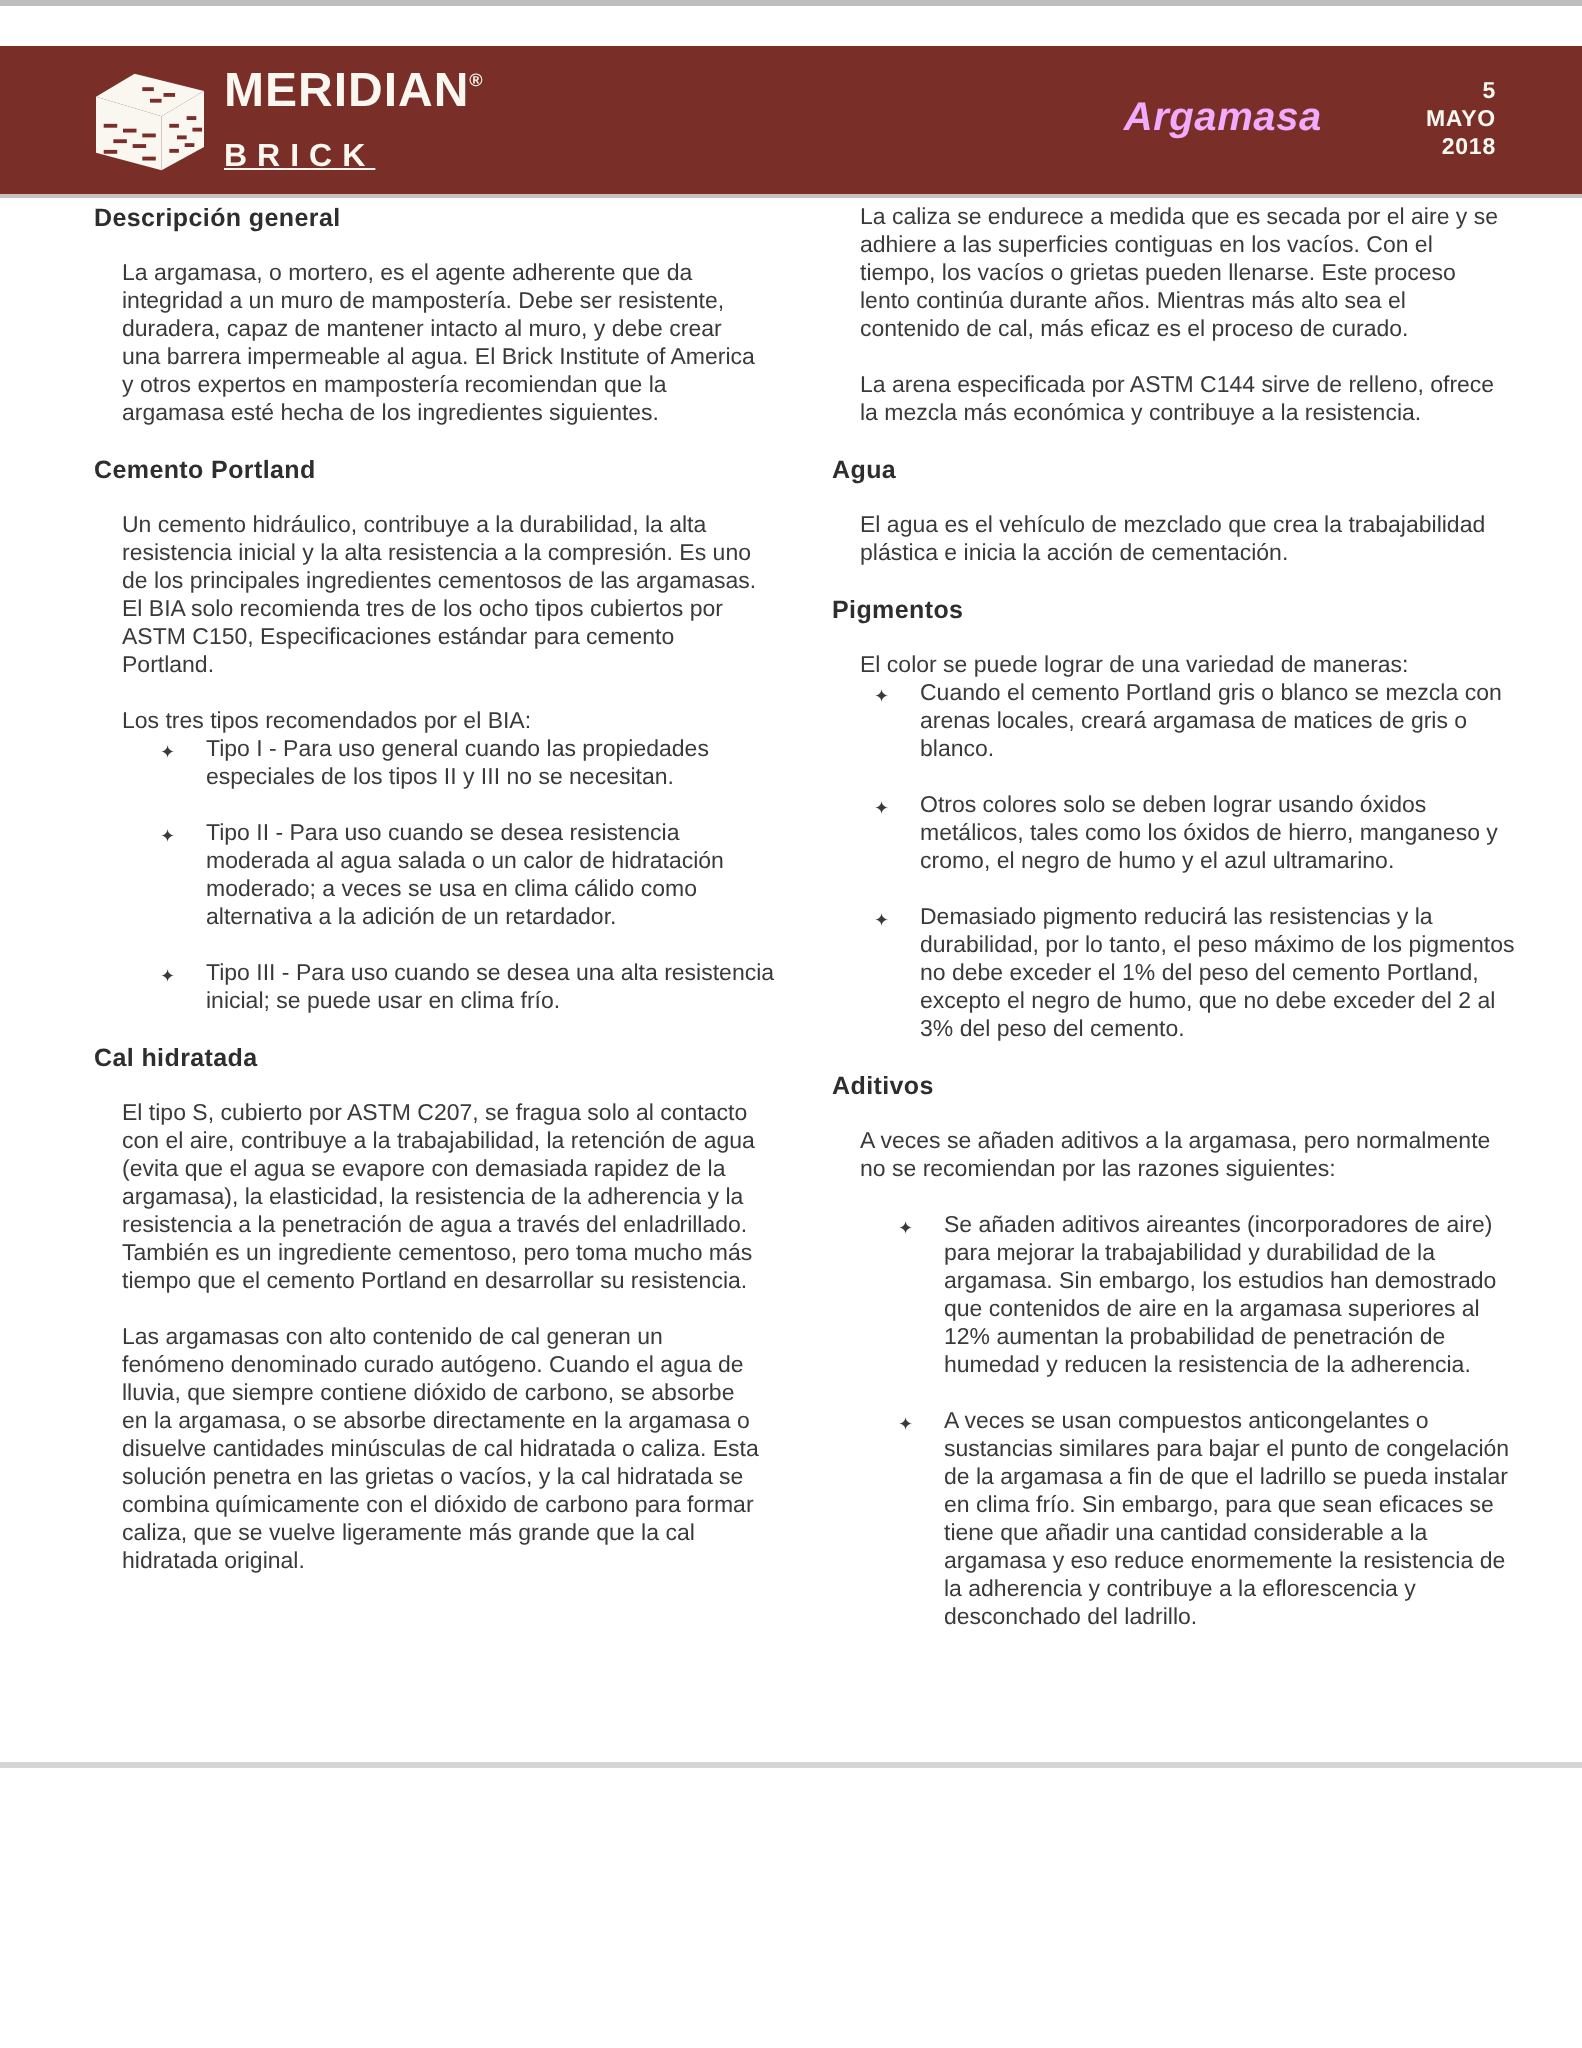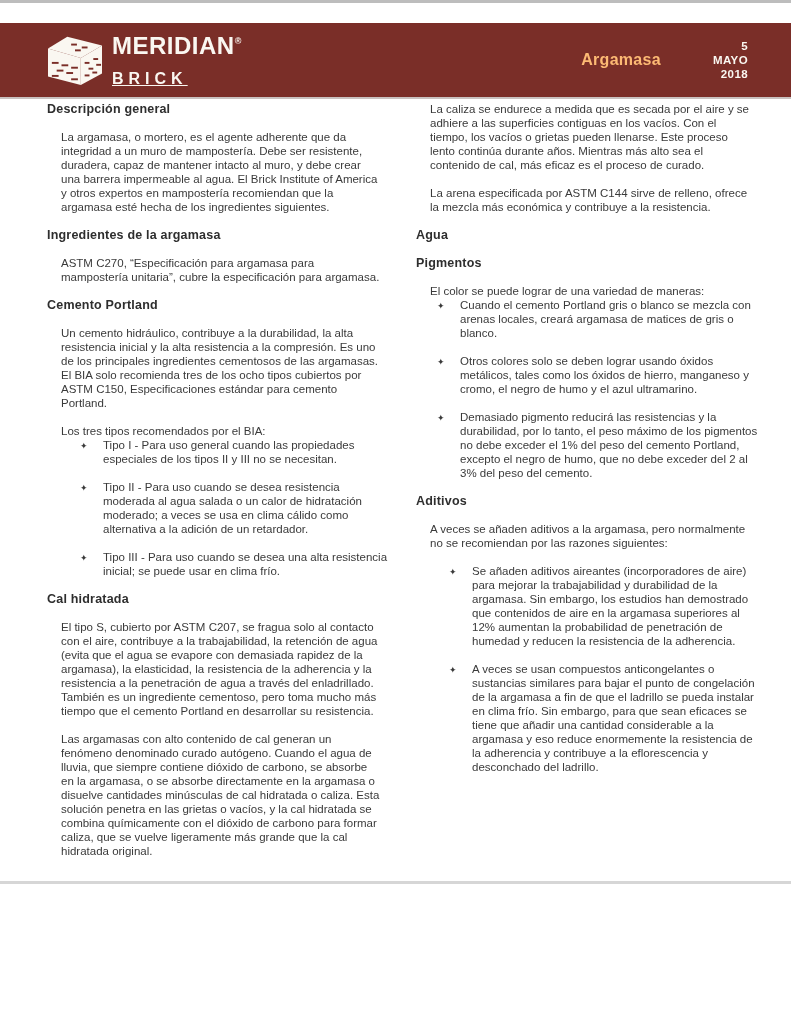--- a/index.html
+++ b/index.html
@@ -33,22 +33,22 @@
     border-bottom: 2px solid #c9c2c0;
   }
   .logo { display: flex; align-items: center; gap: 8px; }
   .logo-icon svg { display: block; }
   .logo-text { color: #faf7f1; font-weight: bold; line-height: 1; }
   .logo-line1 { font-size: 24px; letter-spacing: 0.5px; }
   .logo-reg { font-size: 9px; vertical-align: 10px; letter-spacing: 0; }
   .logo-line2 { font-size: 16px; letter-spacing: 5px; margin-top: 13px; text-decoration: underline; }
   .header-right { margin-left: auto; display: flex; align-items: center; }
   .doc-title {
-    color: #fdba74; font-weight: bold;
-    font-size: 16px; letter-spacing: 0.3px;
+    color: #f0abfc; font-weight: bold;
+    font-size: 20px; letter-spacing: 0.3px; font-style: italic;
   }
   .doc-date {
     margin-left: 52px; text-align: right;
     color: #faf7f1; font-weight: bold;
     font-size: 11.5px; line-height: 1.22; letter-spacing: 0.4px;
   }
   
   .content {
     position: absolute; top: 102px; left: 47px;
     width: 716px;
@@ -154,24 +154,20 @@
   </div>
 
   <div class="content">
 
     <div class="col">
       <section>
         <h3 class="sec-heading mt0">Descripción general</h3>
         <p class="body-par">La argamasa, o mortero, es el agente adherente que da integridad a un muro de mampostería. Debe ser resistente, duradera, capaz de mantener intacto al muro, y debe crear una barrera impermeable al agua. El Brick Institute of America y otros expertos en mampostería recomiendan que la argamasa esté hecha de los ingredientes siguientes.</p>
       </section>
 
-      <section>
-        <h3 class="sec-heading">Ingredientes de la argamasa</h3>
-        <p class="body-par">ASTM C270, “Especificación para argamasa para mampostería unitaria”, cubre la especificación para argamasa.</p>
-      </section>
 
       <section>
         <h3 class="sec-heading">Cemento Portland</h3>
         <p class="body-par">Un cemento hidráulico, contribuye a la durabilidad, la alta resistencia inicial y la alta resistencia a la compresión. Es uno de los principales ingredientes cementosos de las argamasas. El BIA solo recomienda tres de los ocho tipos cubiertos por ASTM C150, Especificaciones estándar para cemento Portland.</p>
         <p class="body-par tight">Los tres tipos recomendados por el BIA:</p>
         <ul class="bullets indent-a">
           <li>
             <span class="bullet-glyph">✦</span>
             <span>Tipo I - Para uso general cuando las propiedades especiales de los tipos II y III no se necesitan.</span>
           </li>
@@ -197,20 +193,21 @@
       <section>
         <p class="body-par">La caliza se endurece a medida que es secada por el aire y se adhiere a las superficies contiguas en los vacíos. Con el tiempo, los vacíos o grietas pueden llenarse. Este proceso lento continúa durante años. Mientras más alto sea el contenido de cal, más eficaz es el proceso de curado.</p>
       </section>
 
       <section>
         <p class="body-par">La arena especificada por ASTM C144 sirve de relleno, ofrece la mezcla más económica y contribuye a la resistencia.</p>
       </section>
 
       <section>
         <h3 class="sec-heading">Agua</h3>
+        <p class="body-par">El agua es el vehículo de mezclado que crea la trabajabilidad plástica e inicia la acción de cementación.</p>
       </section>
 
       <section>
         <h3 class="sec-heading">Pigmentos</h3>
         <p class="body-par tight">El color se puede lograr de una variedad de maneras:</p>
         <ul class="bullets indent-b">
           <li>
             <span class="bullet-glyph">✦</span>
             <span>Cuando el cemento Portland gris o blanco se mezcla con arenas locales, creará argamasa de matices de gris o blanco.</span>
           </li>

